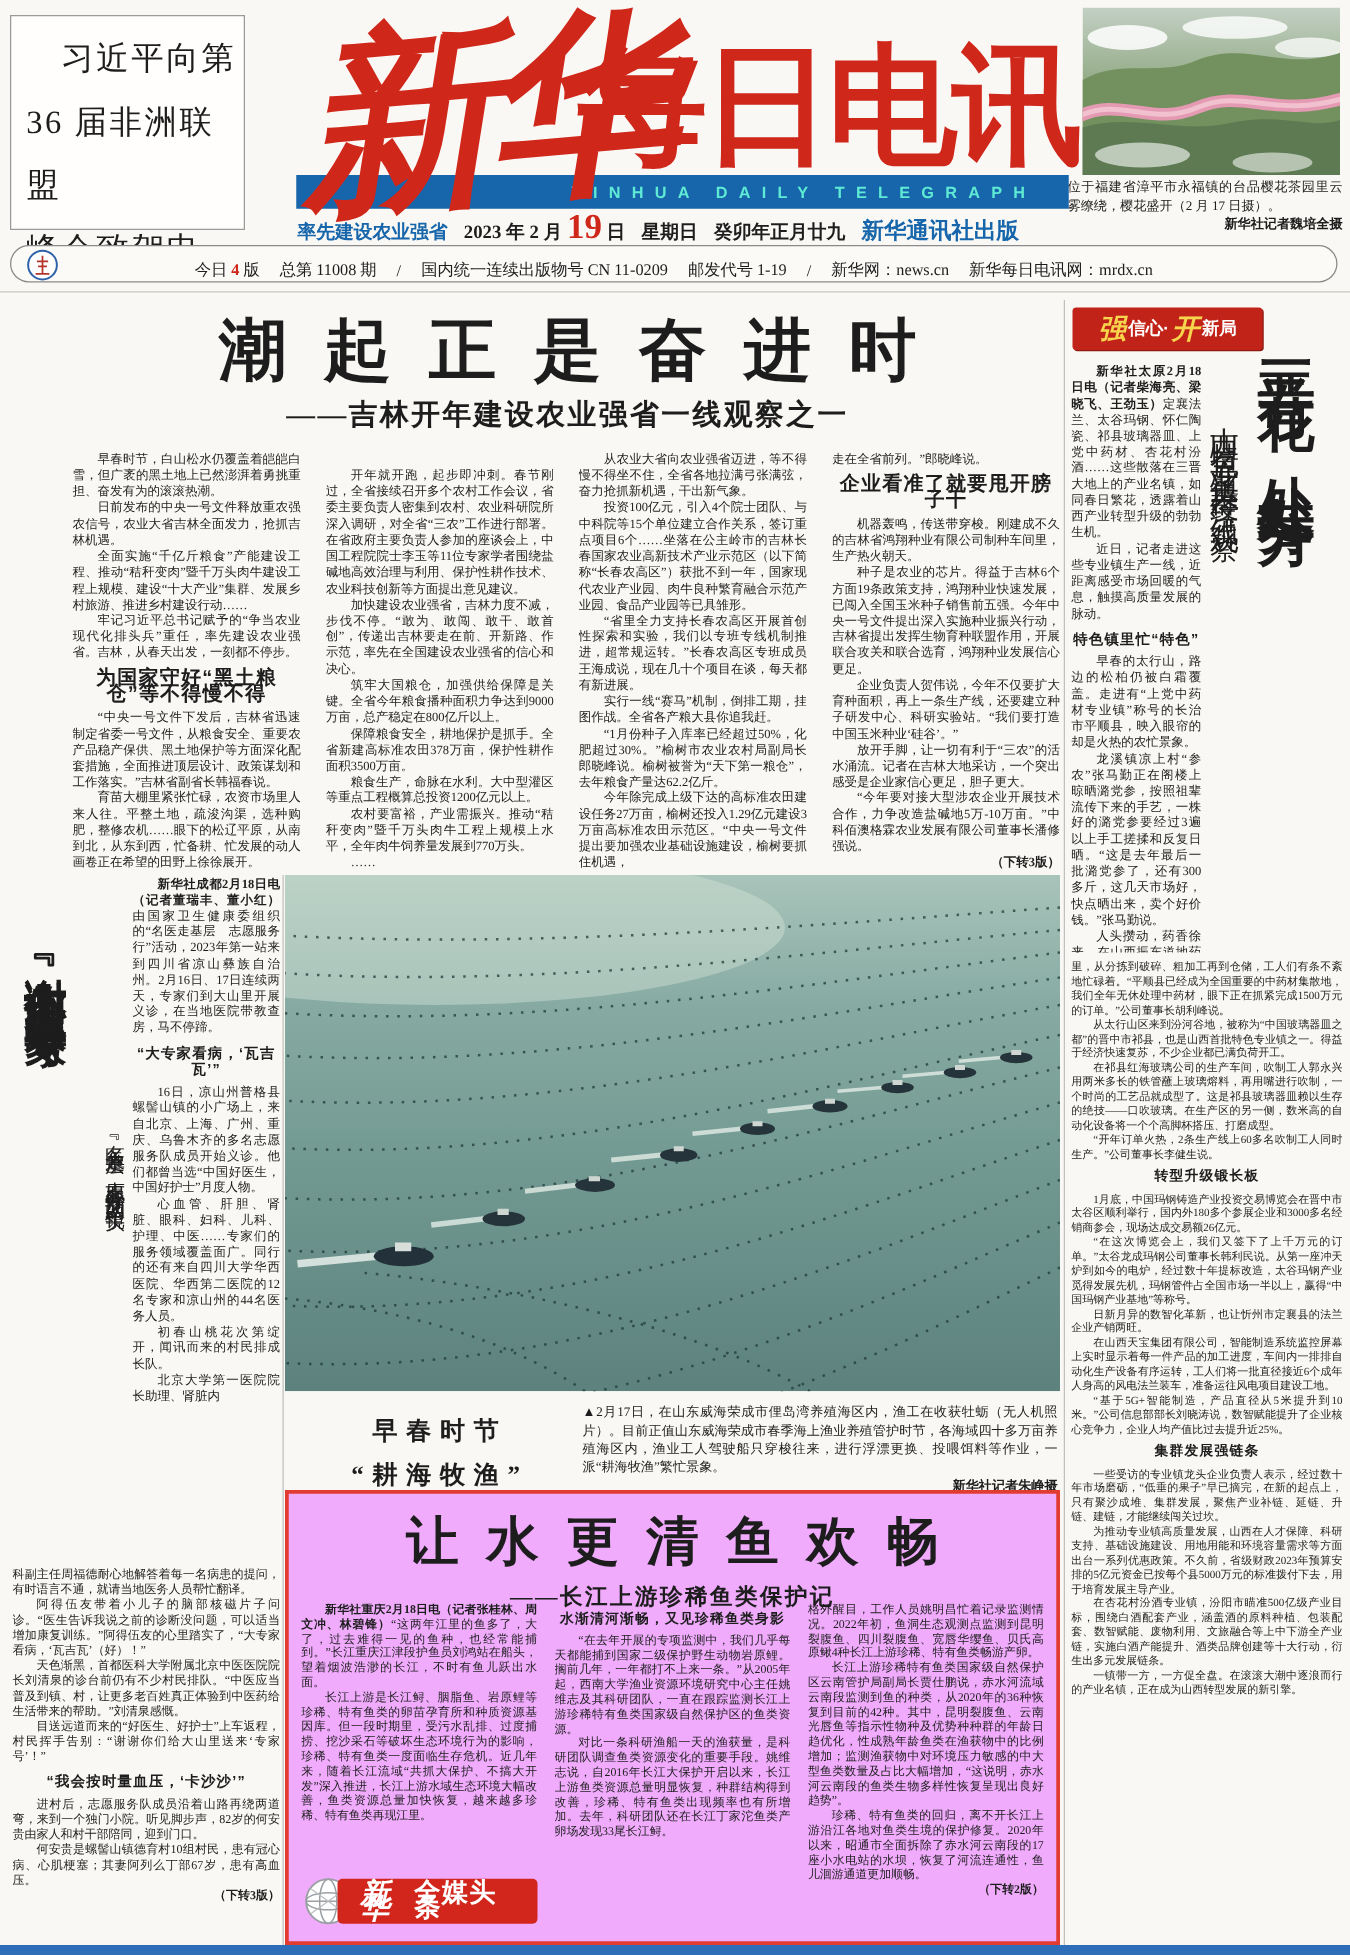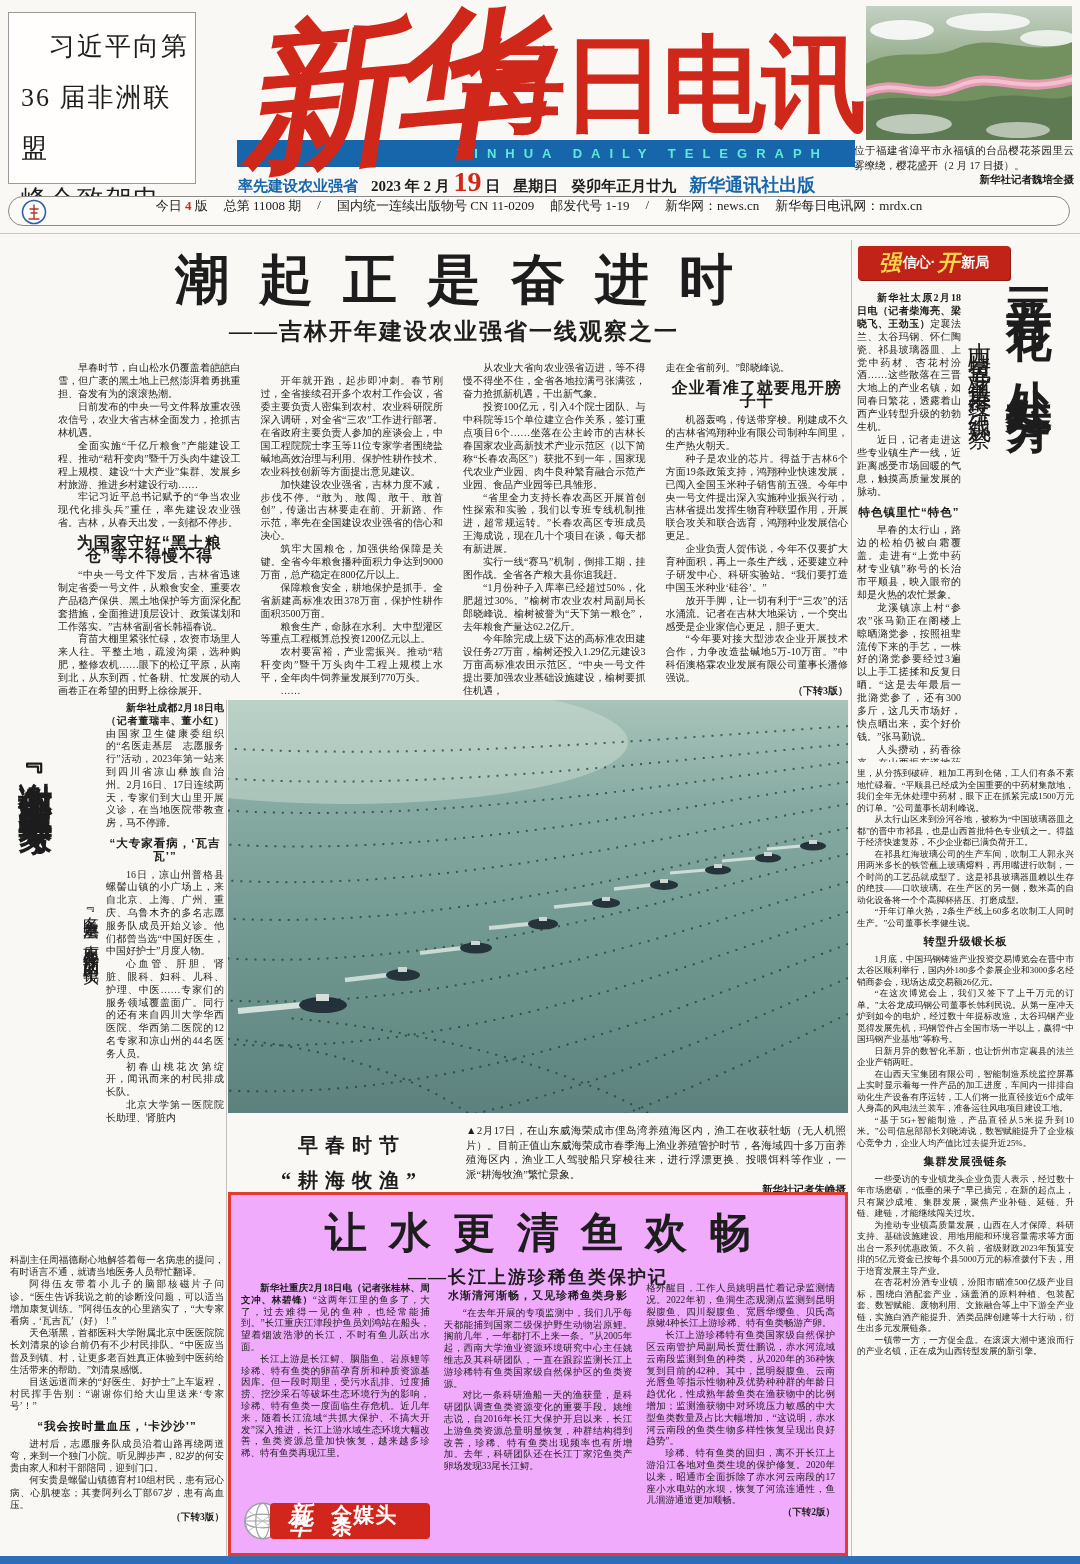--- a/index.html
+++ b/index.html
@@ -20,21 +20,21 @@
   .meta-row{position:absolute;left:238px;top:168px;width:620px;display:flex;align-items:baseline;gap:13px;white-space:nowrap;}
   .meta-org{color:#1766ab;font-weight:bold;font-size:15px;}
   .meta-date{font-size:15px;font-weight:bold;}
   .meta-date .day{color:#d0271b;font-size:28px;line-height:1;}
   .meta-week,.meta-lunar{font-size:15px;font-weight:bold;}
   .meta-pub{color:#1766ab;font-weight:bold;font-size:18px;}
   .cherry{position:absolute;left:866px;top:6px;width:206px;height:134px;}
   .cherry-cap{position:absolute;left:854px;top:144px;width:220px;font-size:10.5px;line-height:14.5px;text-align:justify;}
   .cherry-credit{text-align:right;font-weight:bold;}
   .info-pill{position:absolute;left:8px;top:196px;width:1062px;height:30px;border:1.5px solid #8a8a8a;
-             border-radius:16px;box-sizing:border-box;display:flex;align-items:flex-start;justify-content:center;
+             border-radius:16px;box-sizing:border-box;display:flex;align-items:flex-end;justify-content:center;
              gap:16px;font-size:13px;background:#fbfaf7;white-space:nowrap;}
   .info-pill .emblem{position:absolute;left:12px;top:2px;}
   .info-pill .red{color:#d0271b;font-weight:bold;}
   .hairline{position:absolute;left:0;top:233px;width:1080px;height:1px;background:#c9c7c2;}
   
   .textcol{text-align:justify;overflow:hidden;}
   .textcol p{margin:0;text-indent:2em;}
   .textcol p.cont{text-indent:0;}
   .textcol p.endnote{text-align:right;font-weight:bold;text-indent:0;}
   .textcol h3{font-family:"Liberation Sans","DejaVu Sans",sans-serif;font-weight:bold;text-align:center;

